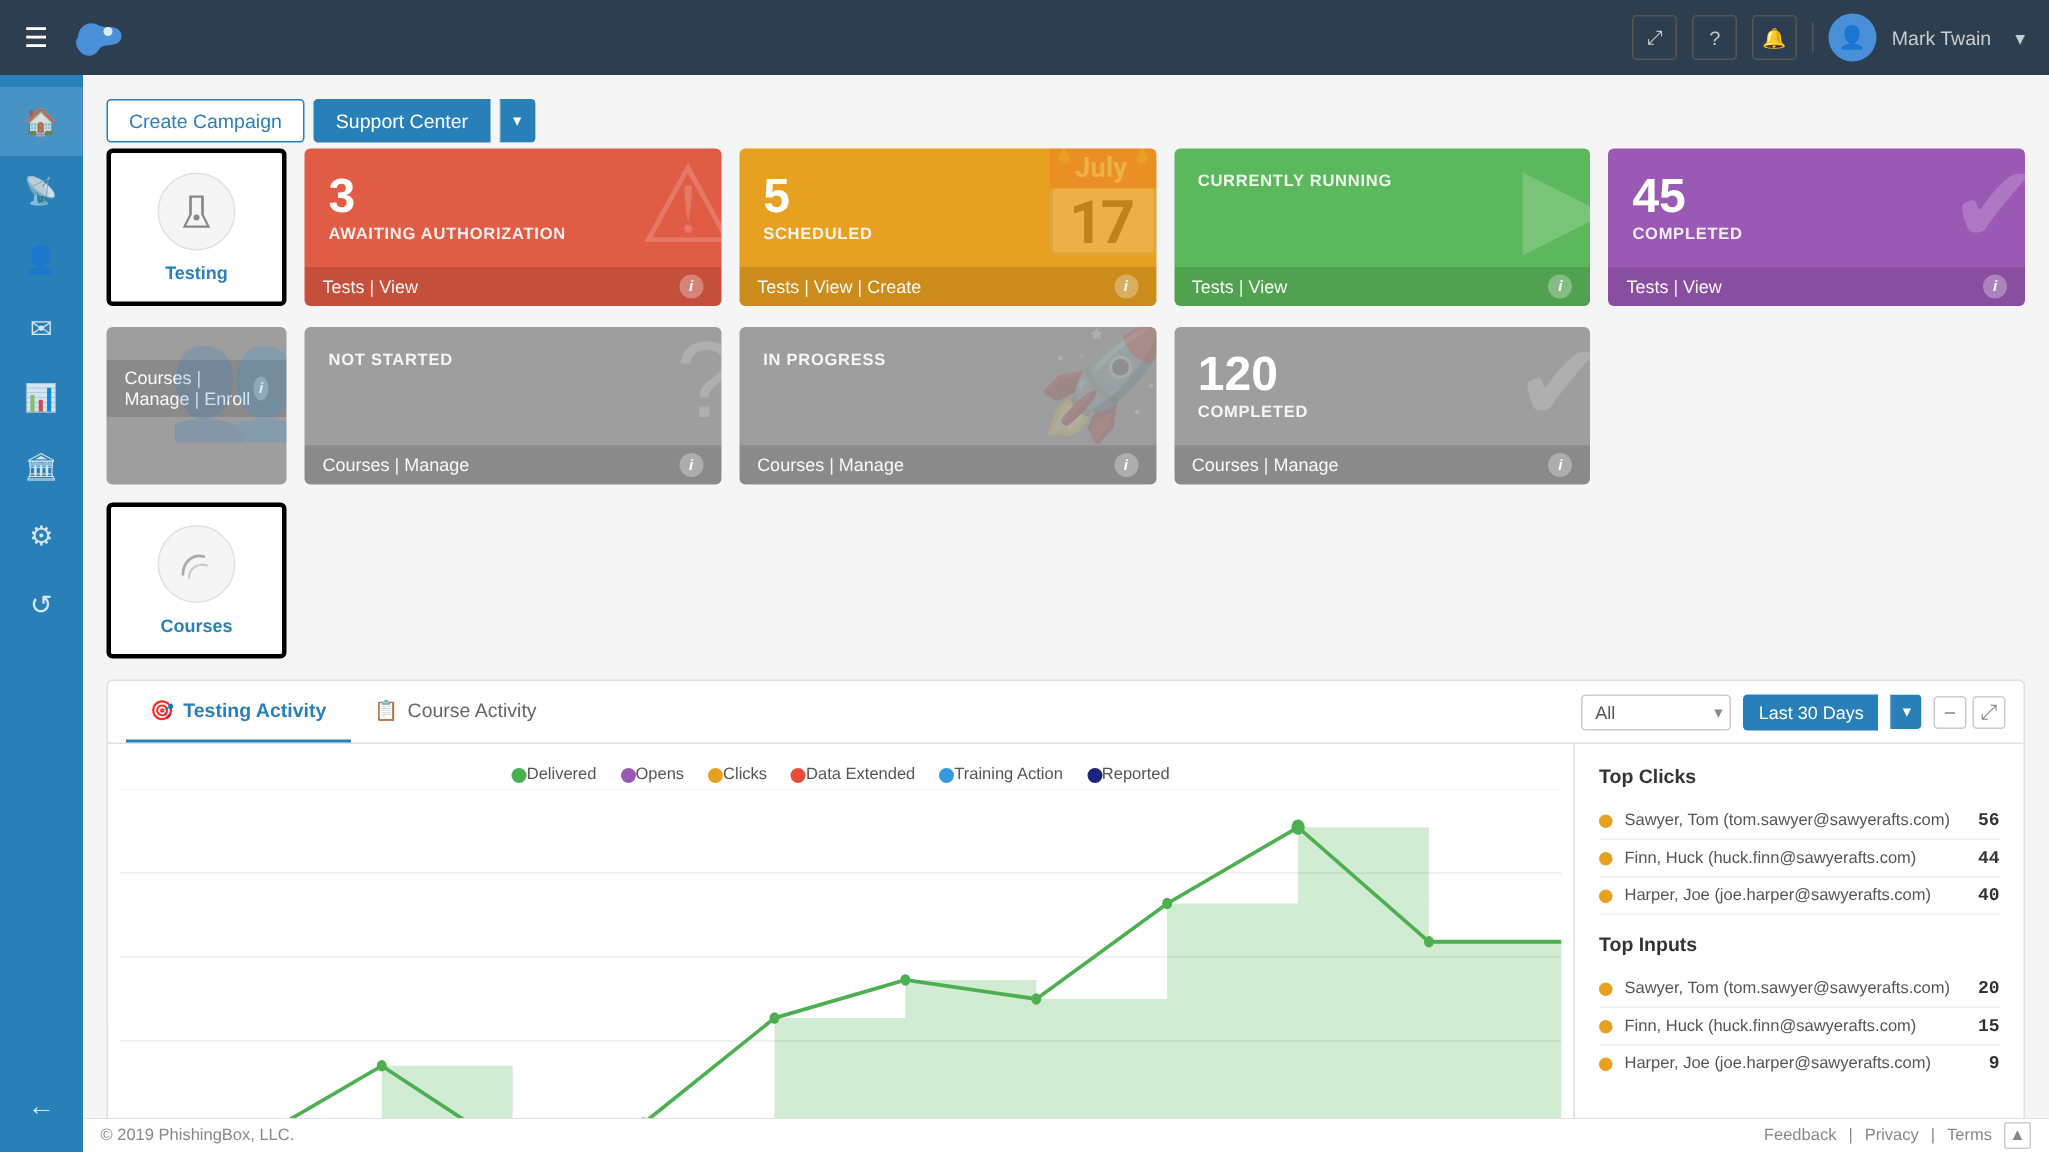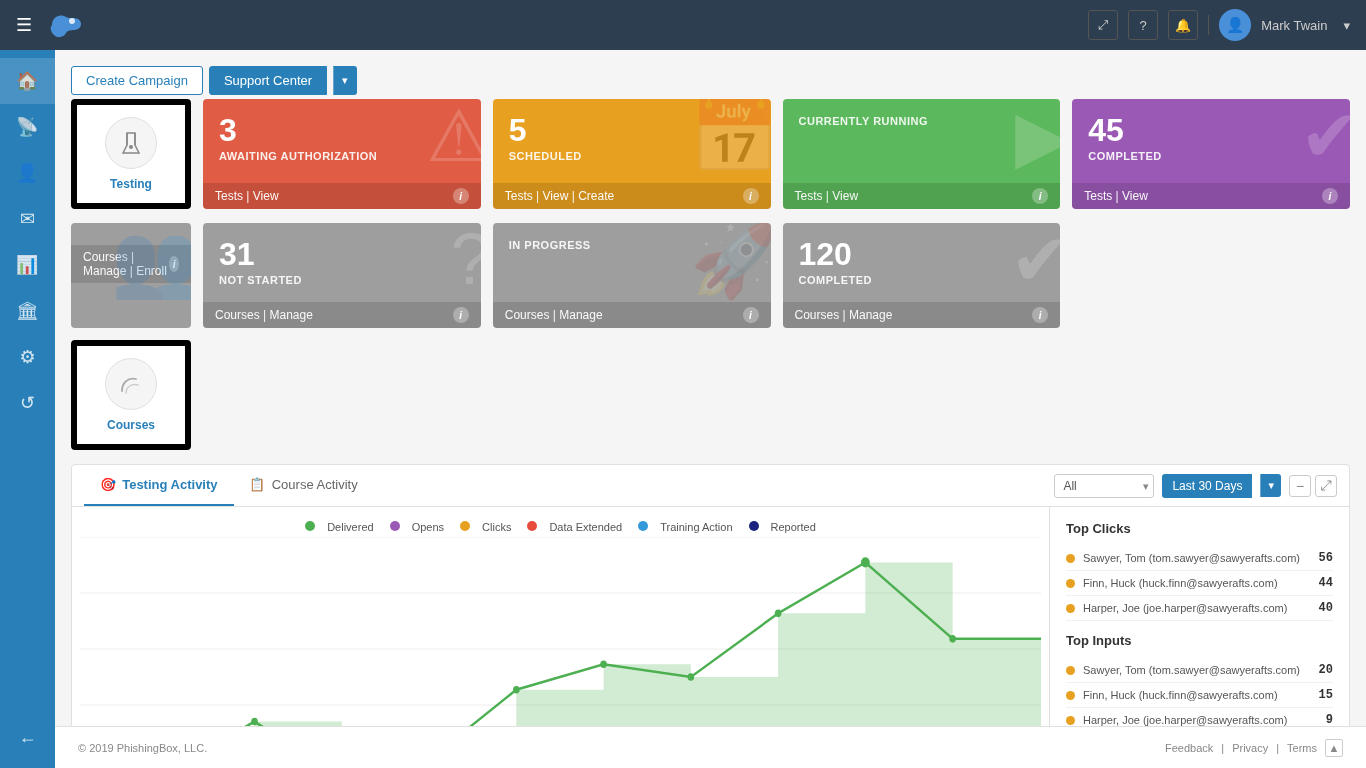--- a/index.html
+++ b/index.html
@@ -102,21 +102,21 @@
 
     
     .stats-grid {
       display: grid;
       grid-template-columns: 120px 1fr 1fr 1fr 1fr;
       gap: 12px;
       margin-bottom: 14px;
     }
     .stats-icon-card {
       background: #fff;
-      border: 6px solid #000000;
+      border: 3px solid #000000;
       border-radius: 4px;
       display: flex;
       flex-direction: column;
       align-items: center;
       justify-content: center;
       padding: 12px;
       grid-row: 1;
       grid-column: 1;
     }
     .stats-icon-card.courses { grid-row: 2; grid-column: 1; }
@@ -283,22 +283,22 @@
     }
     .chart-legend {
       display: flex;
       gap: 16px;
       justify-content: center;
       padding: 6px 0 4px;
       flex-wrap: wrap;
     }
     .legend-item {
       display: flex;
-      align-items: flex-start;
-      gap: 12px;
+      align-items: flex-end;
+      gap: 0;
       font-size: 11px;
       color: #555;
     }
     .legend-dot {
       width: 10px; height: 10px; border-radius: 50%;
     }
     .chart-svg-wrapper {
       flex: 1;
       position: relative;
     }
@@ -338,26 +338,26 @@
       font-weight: 700;
       color: #333;
       font-family: Liberation Mono, monospace;
     }
     .panel-divider { height: 12px; }
 
     
     .footer {
       position: fixed;
       bottom: 0; left: 55px; right: 0;
-      height: 42px;
+      height: 23px;
       background: #fff;
       border-top: 1px solid #e0e0e0;
       display: flex;
       align-items: center;
-      padding: 0 23px;
+      padding: 0 12px;
       font-size: 11px;
       color: #888;
     }
     .footer-right { margin-left: auto; display: flex; gap: 8px; align-items: center; }
     .footer-right a { color: #888; text-decoration: none; }
     .footer-scroll-btn {
       width: 18px; height: 18px; border: 1px solid #ccc; border-radius: 2px;
       display: flex; align-items: center; justify-content: center;
       cursor: pointer; font-size: 11px; color: #888;
     }
@@ -528,21 +528,20 @@
           <span> | </span>
           <a>Enroll</a>
         </span>
         <span class="info-btn">i</span>
       </div>
     </div>
 
     <div class="stat-card gray">
       <div class="bg-icon">?</div>
       <div>
-        <div class="stat-card-number">31</div>
         <div class="stat-card-label">NOT STARTED</div>
       </div>
       <div class="stat-card-footer">
         <span>
           <a>Courses</a>
           <span> | </span>
           <a>Manage</a>
         </span>
         <span class="info-btn">i</span>
       </div>

